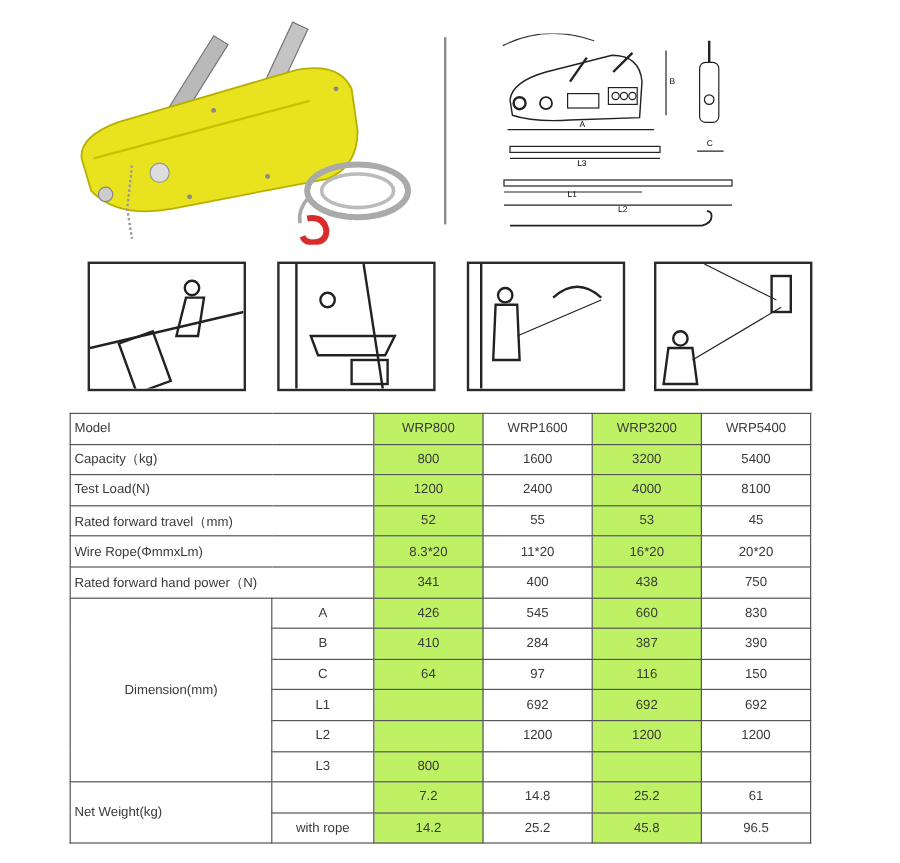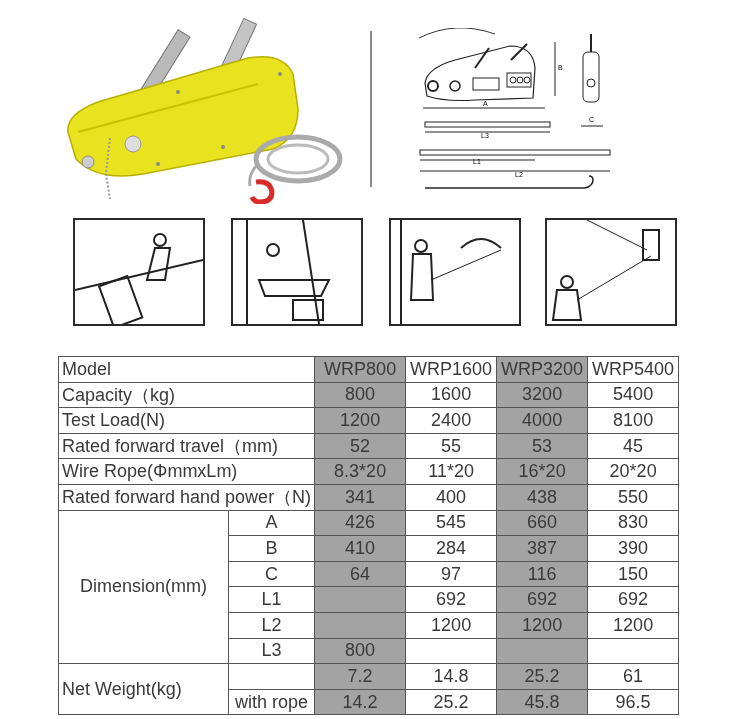--- a/index.html
+++ b/index.html
@@ -5,25 +5,25 @@
   html, body { margin: 0; padding: 0; }
   body {
     width: 750px; height: 719px; background: #ffffff; position: relative; overflow: hidden;
     font-family: "Liberation Sans", "DejaVu Sans", sans-serif; color: #333;
   }
   .abs { position: absolute; }
   .divider { position: absolute; left: 370px; top: 31px; width: 2px; height: 156px; background: #8a8a8a; }
   .panel { position: absolute; top: 218px; width: 132px; height: 108px; border: 2px solid #2a2a2a; background: #fff; box-sizing: border-box; overflow: hidden; }
   table.spec {
     position: absolute; left: 58px; top: 344px; border-collapse: collapse;
-    font-size: 18px; color: #3a3a3a; margin-top: 12px;
+    font-size: 11px; color: #3a3a3a;
   }
   table.spec td { border: 1px solid #555; height: 24.6px; padding: 0 3px; white-space: nowrap; }
   td.c { text-align: center; }
-  td.shade { background: #a3a3a3; text-align: center; }
+  td.shade { background: #bef264; text-align: center; }
   td.lbl { text-align: left; }
 </style>
 </head>
 <body>
 
 <div class="abs" style="left:58px;top:14px;width:290px;height:190px;">
   <svg width="290" height="190" viewBox="0 0 290 190">
 
     <rect x="100" y="14" width="14" height="70" fill="#b9b9b9" stroke="#777" transform="rotate(32 107 50)"></rect>
     <rect x="170" y="4" width="14" height="70" fill="#c4c4c4" stroke="#777" transform="rotate(25 177 40)"></rect>
@@ -155,21 +155,21 @@
     <td class="c shade">8.3*20</td>
     <td class="c">11*20</td>
     <td class="c shade">16*20</td>
     <td class="c">20*20</td>
   </tr>
   <tr>
     <td colspan="2" class="lbl">Rated forward hand power（N)</td>
     <td class="c shade">341</td>
     <td class="c">400</td>
     <td class="c shade">438</td>
-    <td class="c">550</td>
+    <td class="c">750</td>
   </tr>
 
   <tr>
     <td rowspan="6" class="c">Dimension(mm)</td>
     <td class="c">A</td>
     <td class="c shade">426</td>
     <td class="c">545</td>
     <td class="c shade">660</td>
     <td class="c">830</td>
   </tr>

